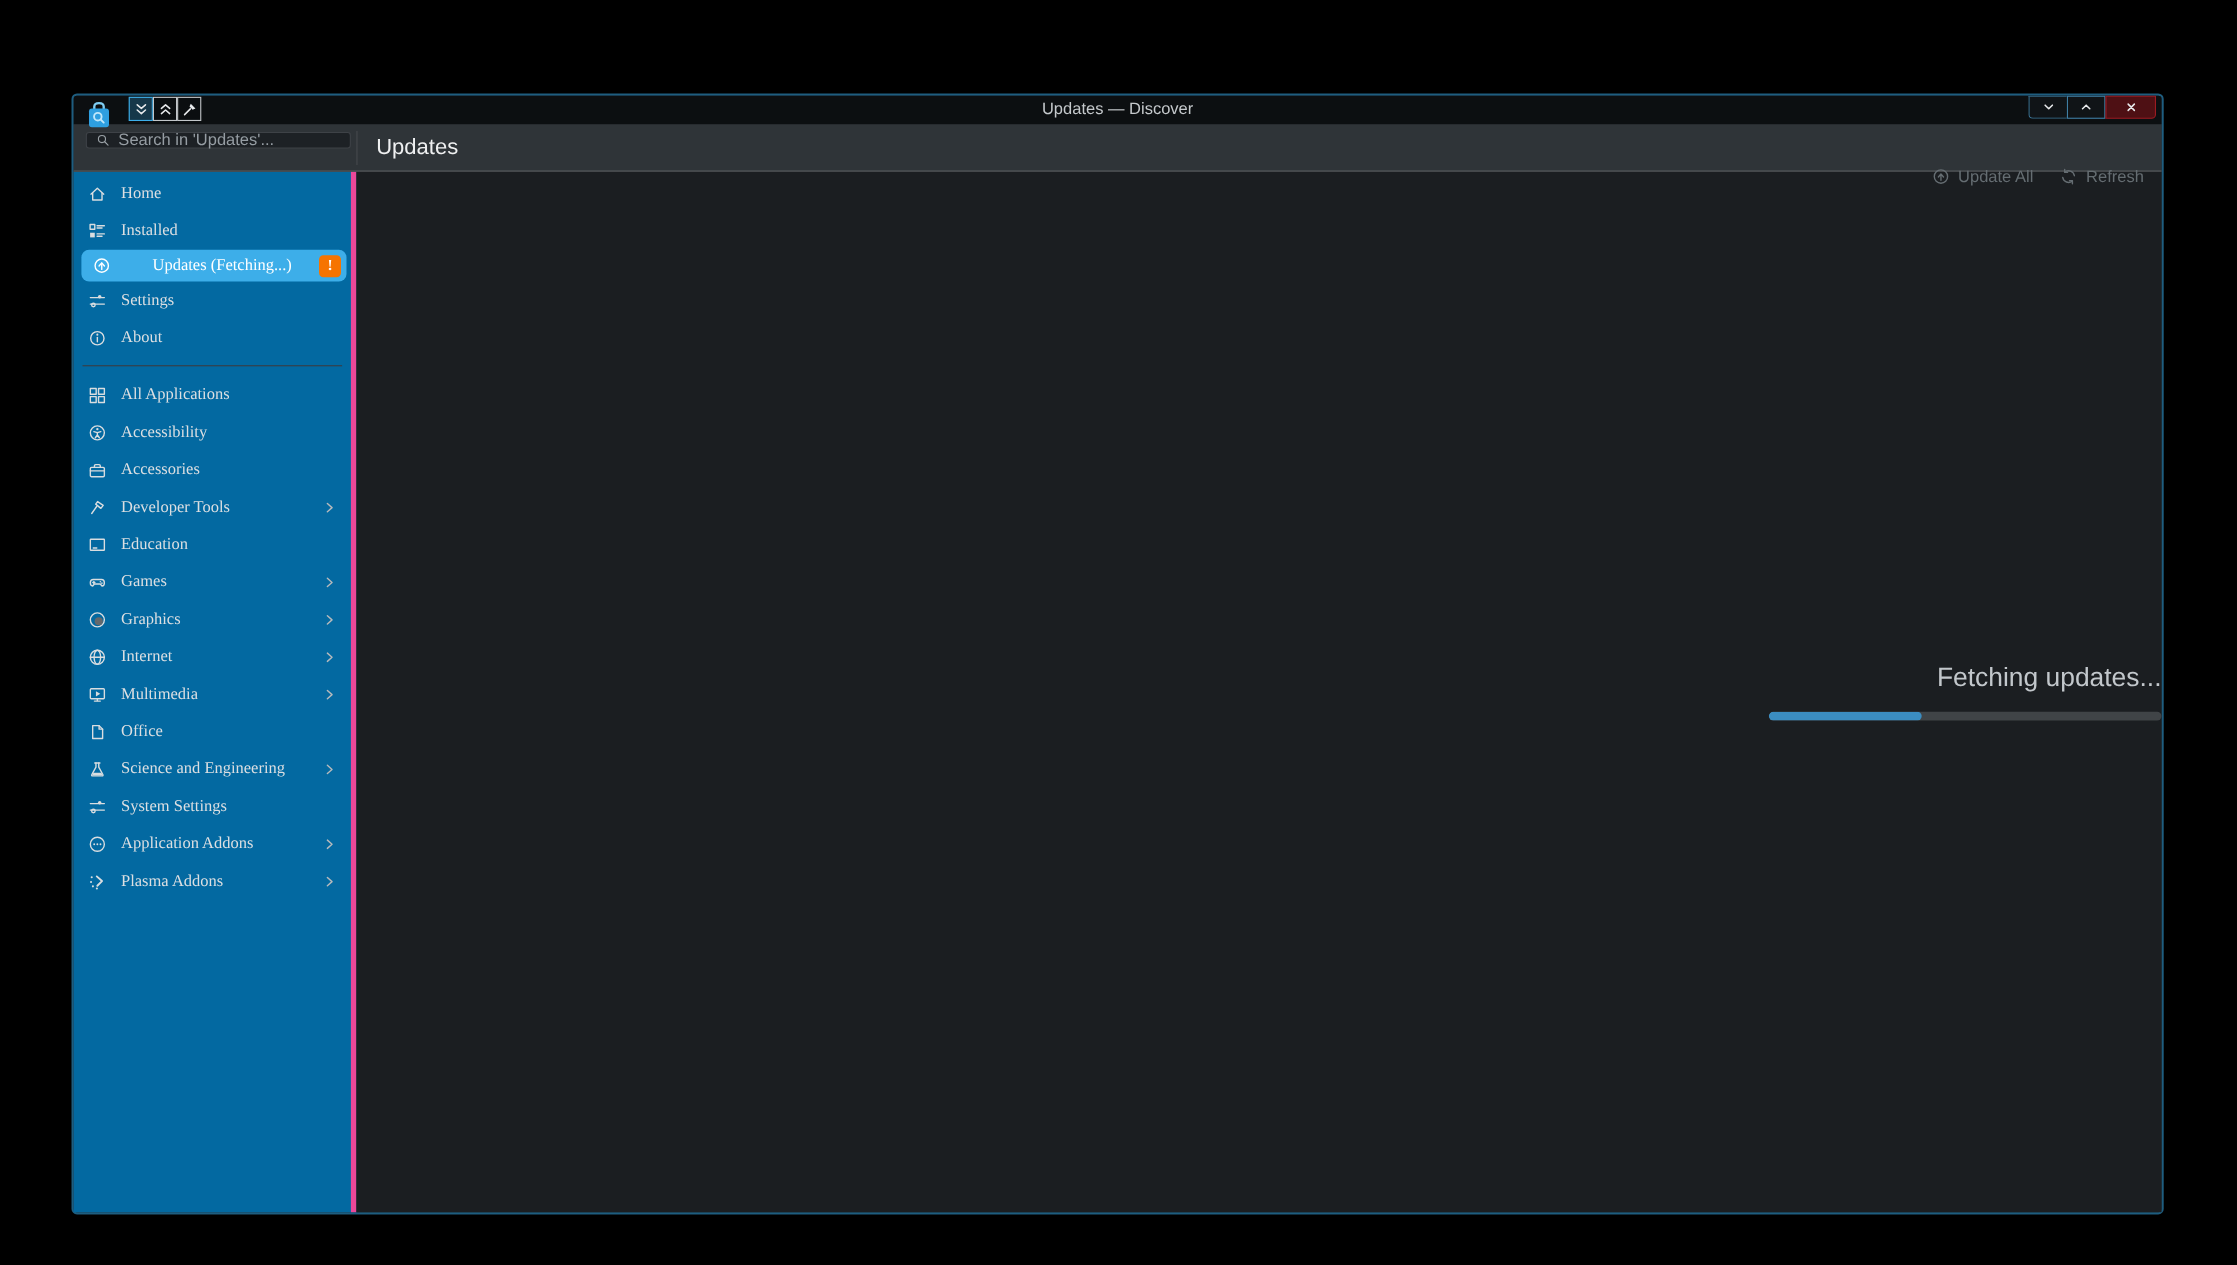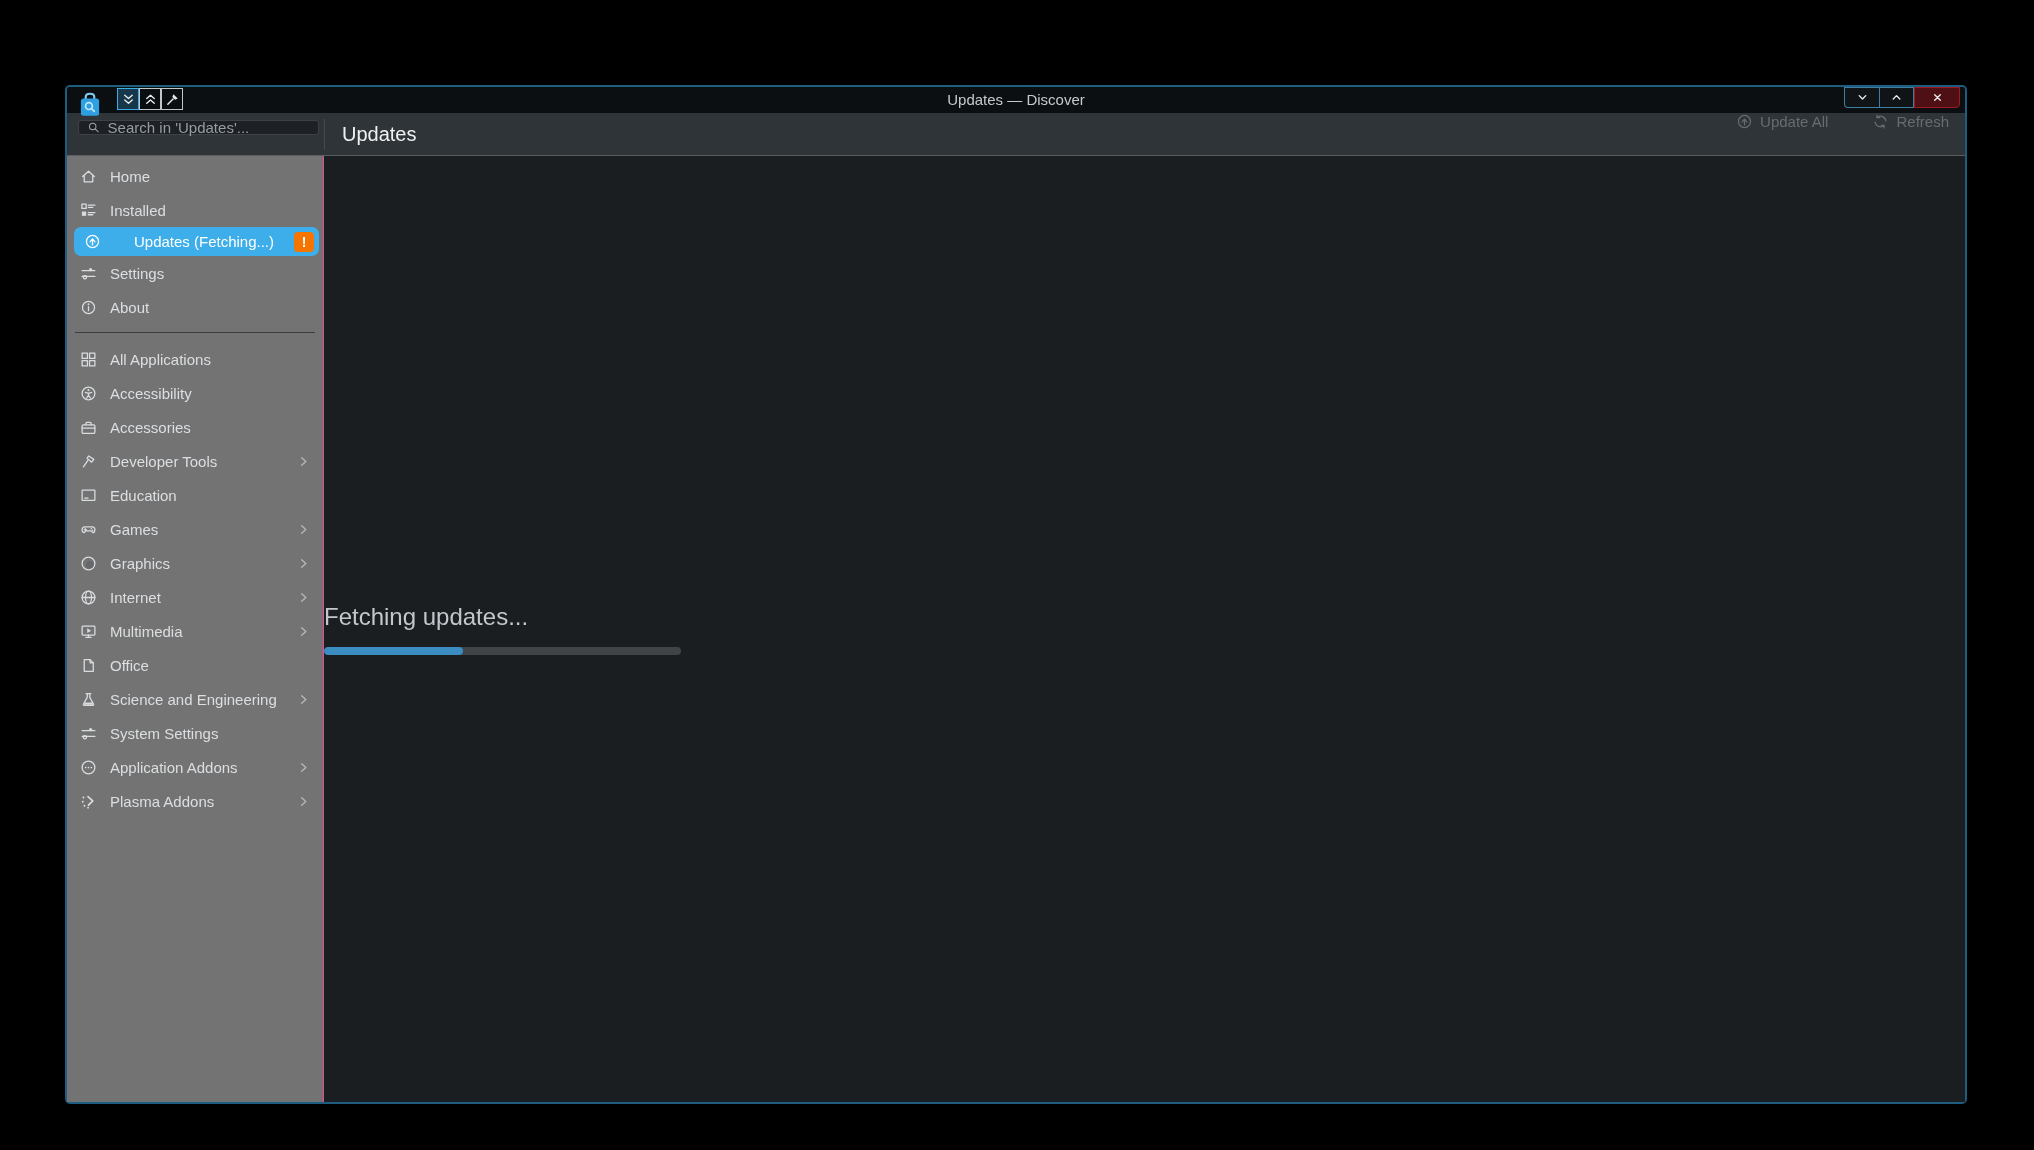--- a/index.html
+++ b/index.html
@@ -34,41 +34,41 @@
   .search { position:absolute; left:11px; top:7px; width:241px; height:15px;
             background:#1d2125; border:1px solid #3e4247; border-radius:3px;
             display:flex; align-items:center; padding:0 8px; }
   .search input { background:transparent; border:none; outline:none; color:#c9ced2;
             font-size:15px; width:100%; margin-left:7px; font-family:"Liberation Sans",sans-serif; }
   .search input::placeholder { color:#969da3; opacity:1; }
   .hdr-vsep { position:absolute; left:257px; top:6px; width:1px; height:31px; background:#46494d; }
   .page-title { position:absolute; left:275px; top:0; height:55px; line-height:42px;
             color:#eff0f1; font-size:20px; }
   .hdr-actions { position:absolute; right:16px; top:0; height:56px; display:flex;
-            align-items:flex-start; gap:44px; }
+            align-items:flex-end; gap:24px; }
   .tool-btn { display:flex; align-items:center; gap:7px; color:#656d72; font-size:15px; }
 
   
   .body { flex:1; display:flex; min-height:0; }
-  .sidebar { width:257px; flex:0 0 257px; border-right:1px solid #ec4899;
-             background:#737373; padding-top:3px; }
+  .sidebar { width:257px; flex:0 0 257px; border-right:5px solid #ec4899;
+             background:#0369a1; padding-top:3px;font-family:Liberation Serif, serif; }
   .item { position:relative; height:34px; display:flex; align-items:center;
           padding-left:13px; color:#dcdfe2; font-size:15px; }
   .item .ic { width:17px; height:17px; margin-right:13px; flex:0 0 17px; display:flex; }
   .item .lbl { flex:1; white-space:nowrap; }
   .item .chev { width:15px; height:15px; margin-right:12px; display:flex; }
   .item.selected { background:#3daee9; border-radius:7px; margin:0 4px 0 7px;
           padding-left:10px; height:29px; color:#ffffff;text-align:center; }
   .item.selected .ic { margin-right:13px; }
   .badge { width:20px; height:20px; background:#f67400; border-radius:4px; color:#fff;
           font-weight:bold; font-size:14px; display:flex; align-items:center;
           justify-content:center; margin-right:5px; }
   .side-sep { height:1px; background:#3a3e42; margin:8px 8px 9px 8px; }
 
-  .content { flex:1; display:flex; flex-direction:column; align-items:flex-start;
+  .content { flex:1; display:flex; flex-direction:column; align-items:flex-end;
              justify-content:center; background:#1b1e21; }
   .status-text { color:#c2c7cb; font-size:24px; margin-bottom:16px; }
   .progress { width:357px; height:8px; background:#404447; border-radius:4px; overflow:hidden; }
   .progress .fill { height:100%; background:#3b8dc1; border-radius:4px; }
 
   svg.stroke { stroke:#d9dde0; fill:none; stroke-width:1.2; stroke-linecap:round; stroke-linejoin:round; }
   .selected svg.stroke { stroke:#ffffff; }
   svg .fl { fill:#d9dde0; stroke:none; }
   svg.gray { stroke:#656d72; }
   svg.white { stroke:#e8eaec; stroke-width:1.5; fill:none; stroke-linecap:round; stroke-linejoin:round; }

